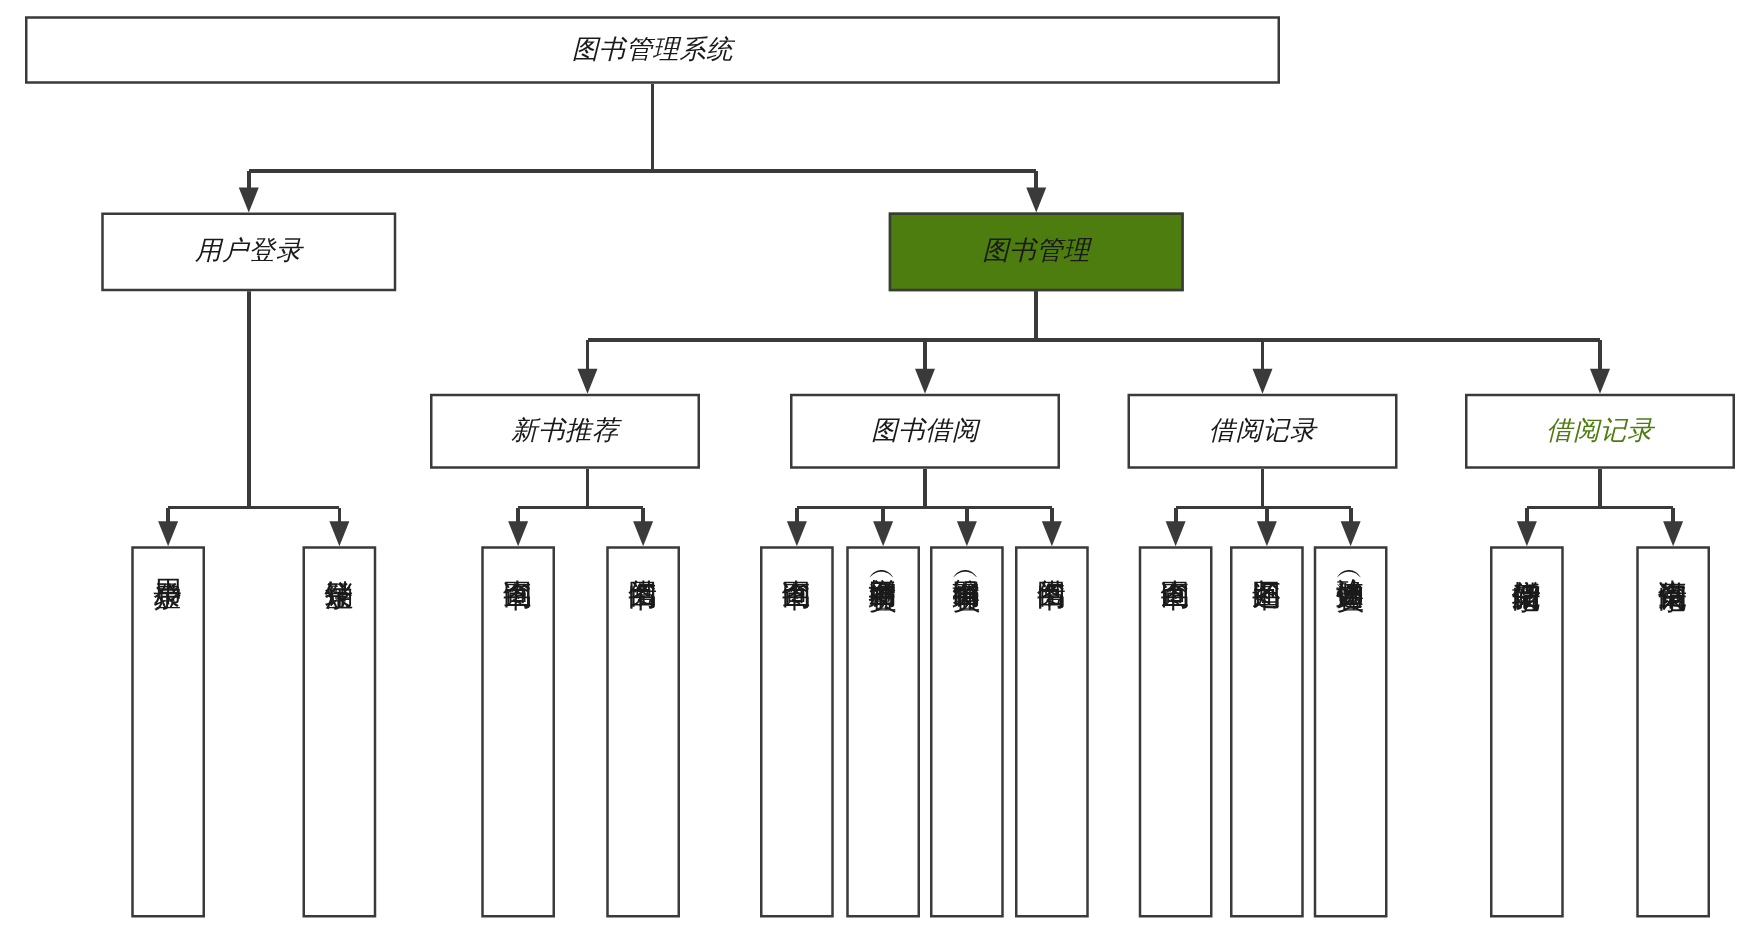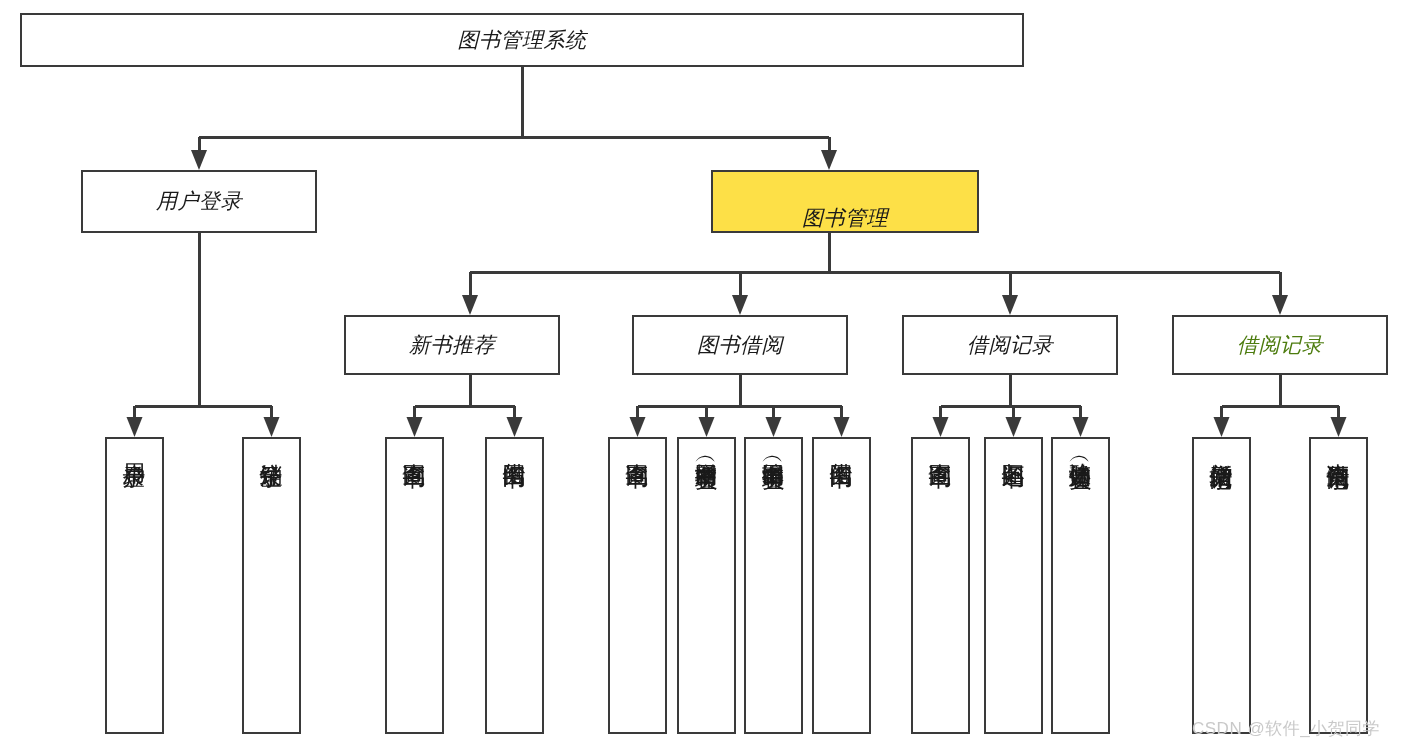--- a/index.html
+++ b/index.html
@@ -128,21 +128,21 @@
       <line x1="1338.5" y1="406" x2="1338.5" y2="419" stroke="#3a3a3a" stroke-width="3" shape-rendering="crispEdges"></line>
       <polygon points="1330.5,417 1346.5,417 1338.5,437" fill="#3a3a3a"></polygon>
     </svg>
   <div id="nodes">
       <div class="node horizontal" style="left: 20px; top: 13px; width: 1004px; height: 54px; border-color: rgb(58, 58, 58); background: rgb(255, 255, 255);">
         <span class="node-label" style="color: rgb(26, 26, 26);">图书管理系统</span>
       </div>
       <div class="node horizontal" style="left: 81px; top: 170px; width: 236px; height: 63px; border-color: rgb(58, 58, 58); background: rgb(255, 255, 255);">
         <span class="node-label" style="color: rgb(26, 26, 26);">用户登录</span>
       </div>
-      <div class="node horizontal" style="left: 711px; top: 170px; width: 268px; height: 63px; border-color: rgb(58, 58, 58); background: #fde047; align-items: flex-end;">
+      <div class="node horizontal" style="left: 711px; top: 170px; width: 236px; height: 63px; border-color: rgb(58, 58, 58); background: #4d7c0f;">
         <span class="node-label" style="color: rgb(26, 26, 26);">图书管理</span>
       </div>
       <div class="node horizontal" style="left: 344px; top: 315px; width: 216px; height: 60px; border-color: rgb(58, 58, 58); background: rgb(255, 255, 255);">
         <span class="node-label" style="color: rgb(26, 26, 26);">新书推荐</span>
       </div>
       <div class="node horizontal" style="left: 632px; top: 315px; width: 216px; height: 60px; border-color: rgb(58, 58, 58); background: rgb(255, 255, 255);">
         <span class="node-label" style="color: rgb(26, 26, 26);">图书借阅</span>
       </div>
       <div class="node horizontal" style="left: 902px; top: 315px; width: 216px; height: 60px; border-color: rgb(58, 58, 58); background: rgb(255, 255, 255);">
         <span class="node-label" style="color: rgb(26, 26, 26);">借阅记录</span>
@@ -183,14 +183,13 @@
       <div class="node vertical tall-text" style="left: 1051px; top: 437px; width: 59px; height: 297px; border-color: rgb(58, 58, 58); background: rgb(255, 255, 255);">
         <span class="node-label" style="color: rgb(26, 26, 26);">确认归还（管理员）</span>
       </div>
       <div class="node vertical" style="left: 1192px; top: 437px; width: 59px; height: 297px; border-color: rgb(58, 58, 58); background: rgb(255, 255, 255);">
         <span class="node-label" style="color: rgb(26, 26, 26);">新增借阅记录</span>
       </div>
       <div class="node vertical" style="left: 1309px; top: 437px; width: 59px; height: 297px; border-color: rgb(58, 58, 58); background: rgb(255, 255, 255);">
         <span class="node-label" style="color: rgb(26, 26, 26);">查询借阅记录</span>
       </div>
     </div>
-  <div id="watermark" style="left: 1192px; top: 717px; color: rgb(201, 201, 201);">CSDN @软件_小贺同学</div>
 </div>
 
 </body></html>

